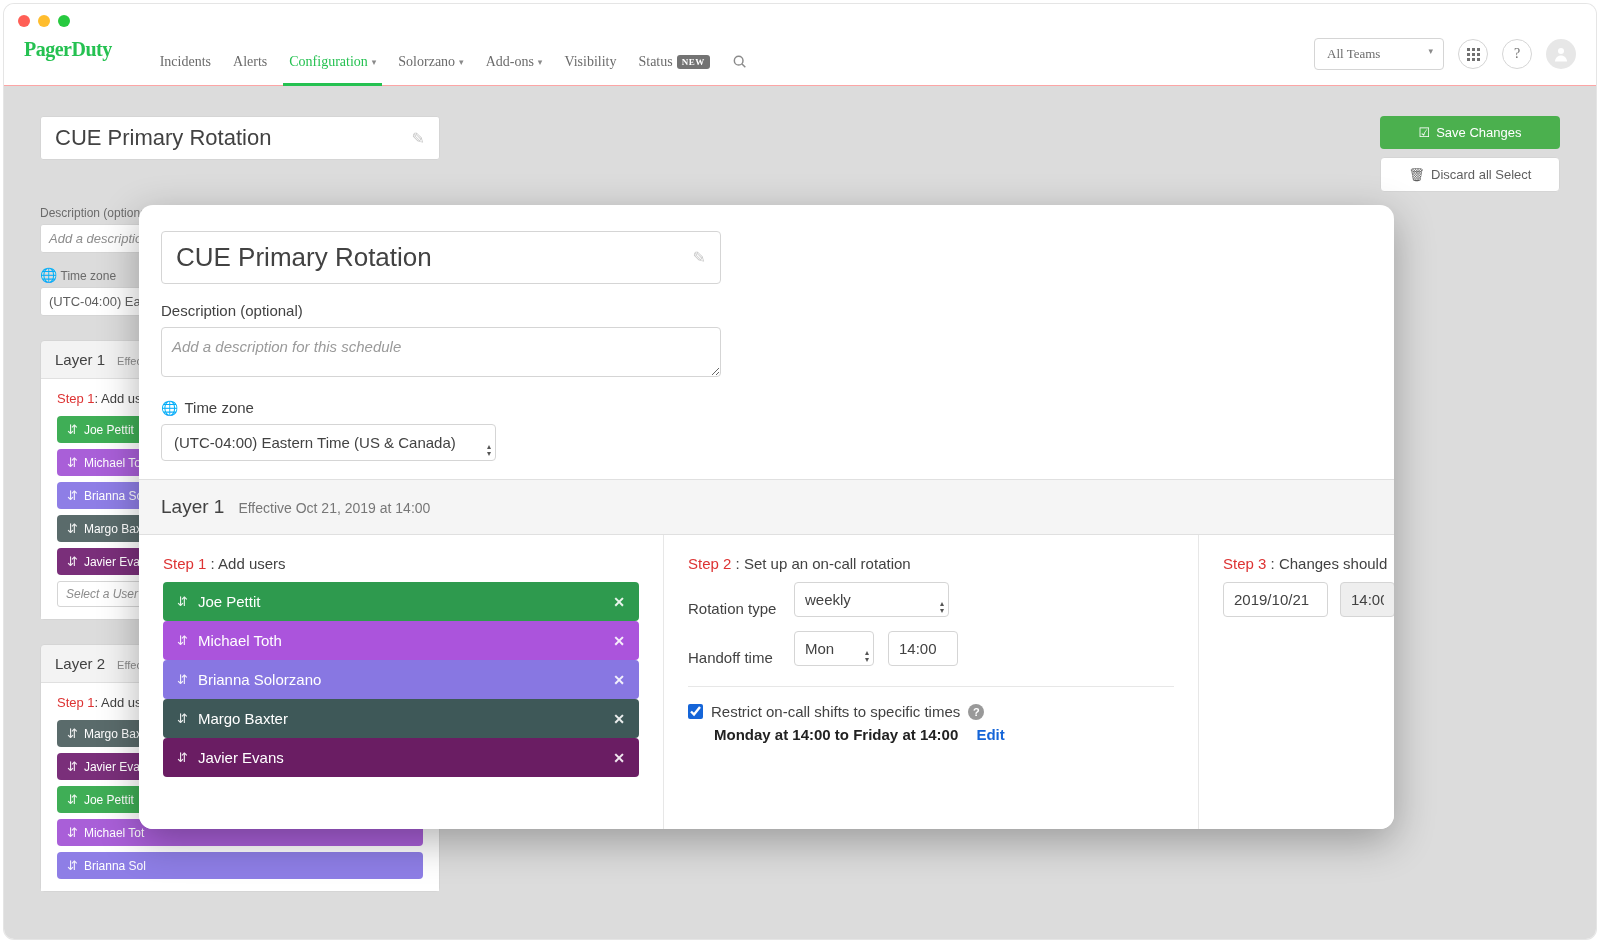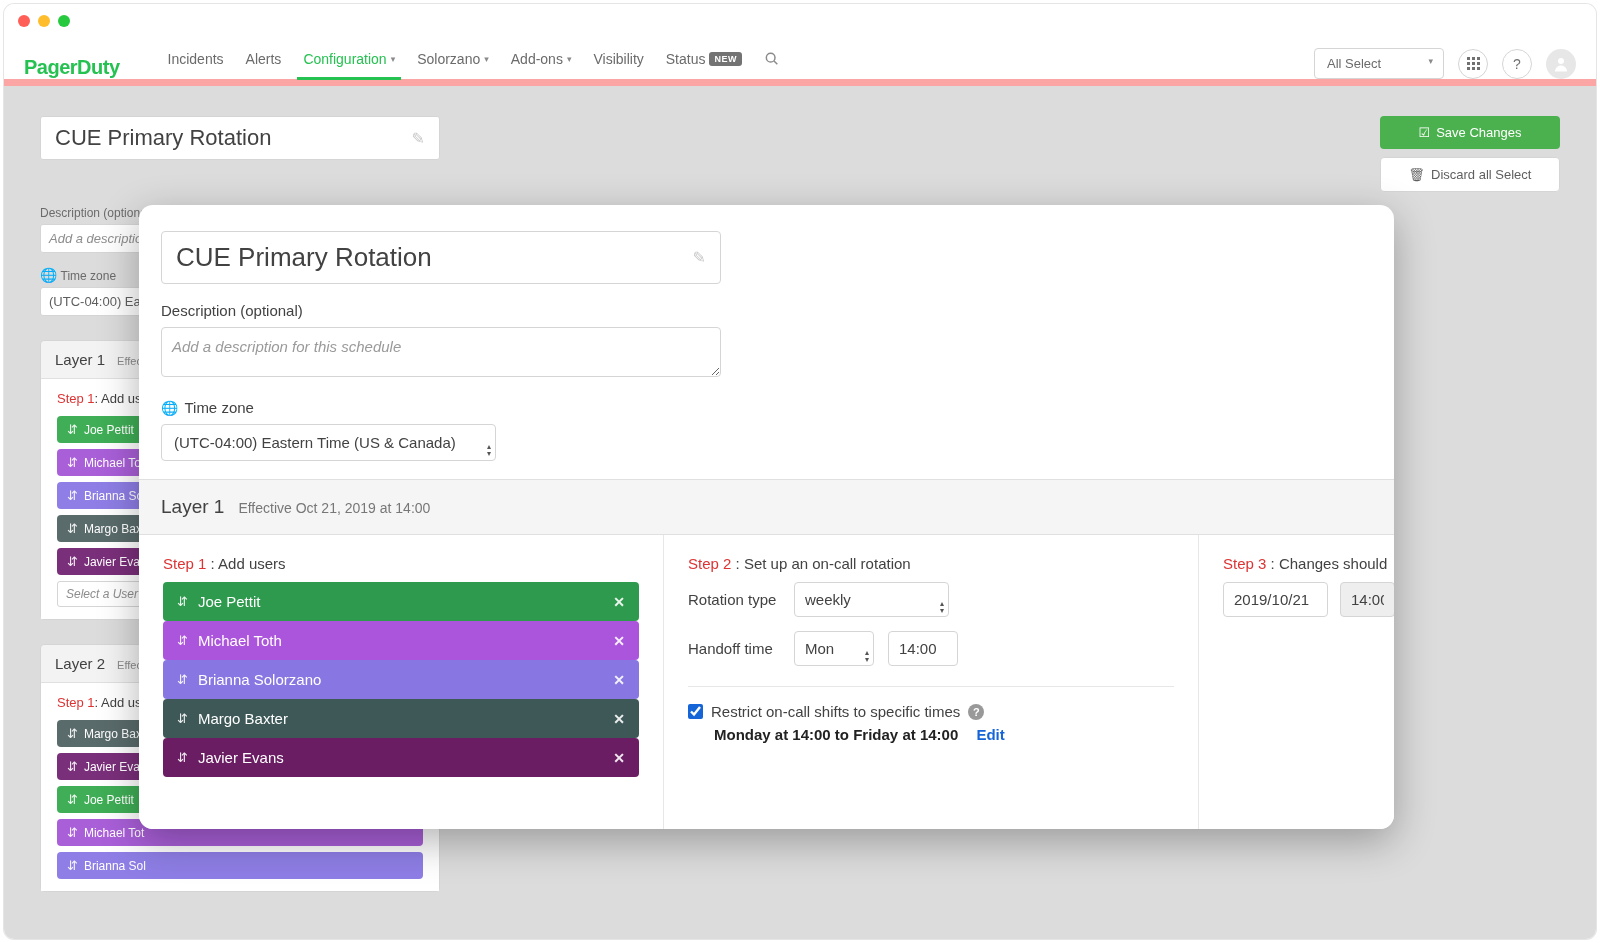--- a/index.html
+++ b/index.html
@@ -3,21 +3,21 @@
 <meta charset="utf-8">
 <style>
 * { box-sizing: border-box; margin: 0; padding: 0; }
 body { font-family: -apple-system, BlinkMacSystemFont, "Segoe UI", Helvetica, Arial, sans-serif; background: #fff; width: 1600px; height: 943px; overflow: hidden; position: relative; }
 
 .window-frame { position: absolute; top: 4px; left: 4px; right: 4px; bottom: 4px; border-radius: 10px; background: #fff; box-shadow: 0 0 0 1px rgba(0,0,0,0.1); overflow: hidden; }
 .titlebar { height: 34px; display: flex; align-items: center; padding: 0 14px; gap: 8px; background: #fff; }
 .tl-dot { width: 12px; height: 12px; border-radius: 50%; }
 .tl-red { background: #ff5f56; } .tl-yellow { background: #ffbd2e; } .tl-green { background: #27c93f; }
 
-.navbar { height: 48px; border-bottom: 7px solid #fca5a5; display: flex; align-items: flex-end; padding: 0 20px; }
+.navbar { height: 48px; border-bottom: 1px solid #fca5a5; display: flex; align-items: flex-start; padding: 0 20px; font-family: Liberation Serif, serif; }
 .logo { color: #25c151; font-weight: 700; font-size: 20px; letter-spacing: -0.5px; margin-right: 48px; }
 .nav-items { display: flex; gap: 22px; align-items: center; height: 100%; }
 .nav-item { color: #6b6b6b; font-size: 14px; height: 100%; display: flex; align-items: center; cursor: pointer; position: relative; gap: 4px; }
 .nav-item.active { color: #25c151; }
 .nav-item.active::after { content:''; position:absolute; bottom:-1px; left:-6px; right:-6px; height:3px; background:#25c151; }
 .caret { font-size: 9px; color: #8a8a8a; }
 .new-badge { background:#737373; color:#fff; font-size:9px; padding:2px 5px; border-radius:3px; font-weight:600; letter-spacing:0.5px; }
 .nav-right { margin-left: auto; display: flex; align-items: center; gap: 14px; }
 .team-select { border:1px solid #d5d5d5; border-radius:4px; padding:7px 30px 7px 12px; font-size:13px; color:#6b6b6b; min-width:130px; background:#fff; position:relative; }
 .icon-btn { width:30px; height:30px; border:1px solid #d5d5d5; border-radius:50%; display:flex; align-items:center; justify-content:center; color:#717171; font-size:14px; cursor:pointer; }
@@ -69,21 +69,21 @@
 .col1 { width:525px; border-right:1px solid #e7e7e7; display:flex; flex-direction:column; }
 .col2 { flex:1; border-right:1px solid #e7e7e7; min-width:480px; }
 .col3 { width:195px; }
 .step-title { font-size:15px; color:#424242; margin-bottom:10px; }
 .step-title .red { color:#d33; }
 .user-pill { border-radius:4px; padding:11px 14px; font-size:15px; color:#fff; display:flex; align-items:center; justify-content:space-between; cursor:grab; }
 .pill-left { display:flex; align-items:center; gap:10px; }
 .drag-icon { font-size:13px; opacity:0.9; }
 .close-x { font-size:14px; font-weight:700; cursor:pointer; opacity:0.9; }
 
-.form-row { display:flex; align-items:center; gap:14px; margin-bottom:14px; }
+.form-row { display:flex; align-items:flex-end; gap:14px; margin-bottom:14px; }
 .form-row label { font-size:15px; color:#424242; }
 .sel { border:1px solid #d5d5d5; border-radius:4px; padding:8px 26px 8px 10px; font-size:15px; background:#fff; color:#424242; appearance:none; }
 .txt { border:1px solid #d5d5d5; border-radius:4px; padding:8px 10px; font-size:15px; background:#fff; color:#424242; }
 .hr { border:none; border-top:1px solid #e7e7e7; margin:20px 0 16px; }
 .cb-row { display:flex; align-items:center; gap:8px; font-size:15px; color:#424242; }
 .cb-row input { width:15px; height:15px; accent-color:#1565d8; }
 .q-icon { width:16px; height:16px; border-radius:50%; background:#999; color:#fff; font-size:11px; display:inline-flex; align-items:center; justify-content:center; font-weight:700; }
 .restrict-line { margin-top:6px; margin-left:26px; font-size:15px; color:#222; }
 .restrict-line b { font-weight:700; }
 .edit-link { color:#1565d8; font-weight:700; margin-left:14px; cursor:pointer; }
@@ -126,21 +126,21 @@
           <span class="new-badge">NEW</span>
         </div>
       <div class="nav-item search-icon">
         <svg width="16" height="16" viewBox="0 0 24 24" fill="none" stroke="#8a8a8a" stroke-width="2.2">
             <circle cx="10" cy="10" r="6.5"></circle>
             <line x1="20" y1="20" x2="15" y2="15"></line>
           </svg>
       </div>
     </div>
     <div class="nav-right">
-      <div class="team-select"><span>All Select</span><span class="caret" style="position:absolute;right:10px;">▾</span></div>
+      <div class="team-select"><span>All Teams</span><span class="caret" style="position:absolute;right:10px;">▾</span></div>
       <div class="icon-btn">
           <div class="grid-icon">
             <span></span>
             <span></span>
             <span></span>
             <span></span>
             <span></span>
             <span></span>
             <span></span>
             <span></span>

